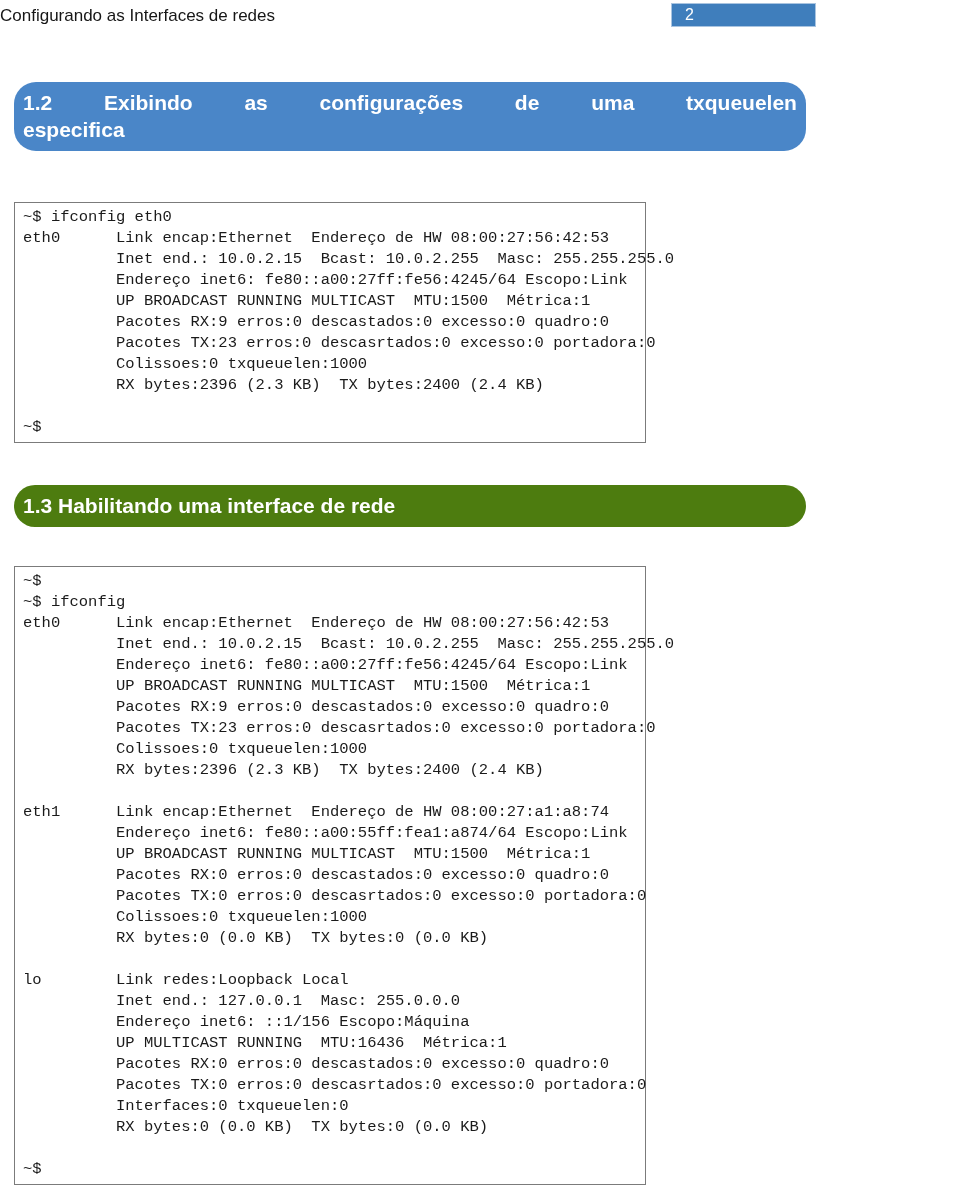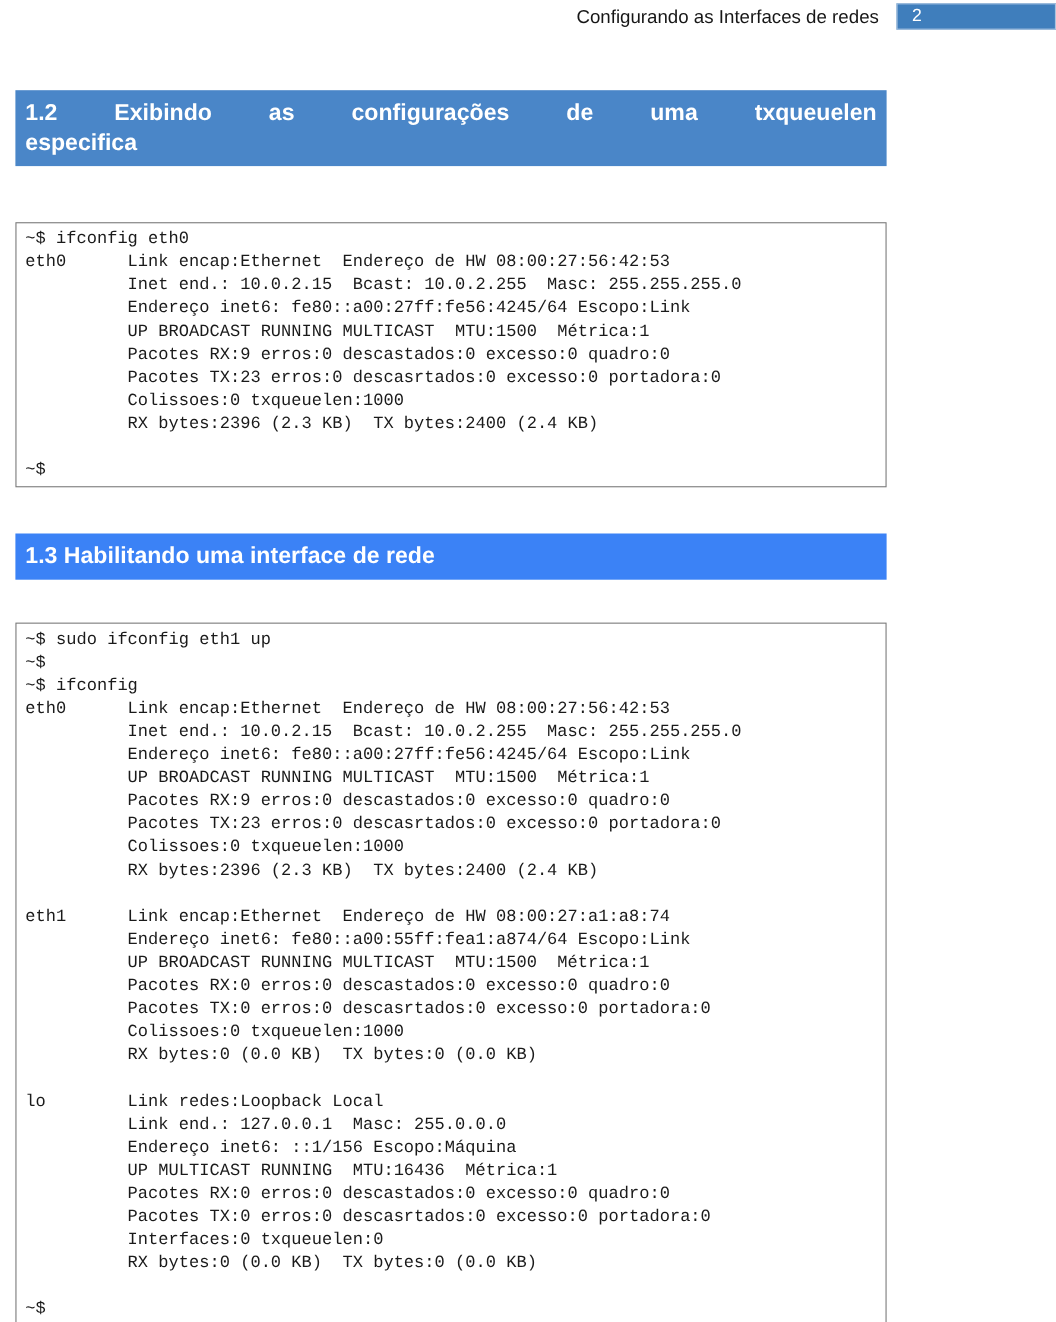--- a/index.html
+++ b/index.html
@@ -15,25 +15,25 @@
     font-family: "Liberation Sans", sans-serif;
     color: #000000;
     overflow: hidden;
   }
 
   
   .page-header {
     position: absolute;
     top: 0;
     left: 0;
-    width: 960px;
+    width: 816px;
     height: 36px;
     display: flex;
     align-items: flex-start;
-    justify-content: flex-end;
+    justify-content: space-between;
   }
   .header-title {
     font-family: "Liberation Sans", sans-serif;
     font-size: 17px;
     line-height: 26px;
     color: #161616;
     white-space: nowrap;
     padding-top: 3px;
   }
   .header-pagenum-box {
@@ -60,20 +60,21 @@
     position: absolute;
     left: 14px;
     width: 792px;
     background: #4a86c8;
     color: #ffffff;
     font-family: "Liberation Sans", sans-serif;
     font-weight: bold;
     font-size: 21px;
     box-sizing: border-box;
     padding: 7px 9px 8px 9px;
+    border-radius: 22px;
   }
   .section-heading .line {
     display: block;
     line-height: 27px;
     white-space: nowrap;
   }
   .section-heading .line.justified {
     display: flex;
     justify-content: space-between;
   }
@@ -81,21 +82,21 @@
     display: inline-block;
   }
 
   #heading-1-2 { top: 82px; }
   #heading-1-3 { top: 485px; }
 
   
   .code-box {
     position: absolute;
     left: 14px;
-    width: 792px;
+    width: 632px;
     background: #ffffff;
     border: 1px solid #7b7b7b;
     box-sizing: border-box;
     padding: 4px 12px 4px 8px;
   }
   #code-box-1 { top: 202px; }
   #code-box-2 { top: 566px; }
 
   .code-line {
     font-family: "Liberation Mono", monospace;
@@ -139,47 +140,46 @@
     <div class="code-line">          Endereço inet6: fe80::a00:27ff:fe56:4245/64 Escopo:Link</div>
     <div class="code-line">          UP BROADCAST RUNNING MULTICAST  MTU:1500  Métrica:1</div>
     <div class="code-line">          Pacotes RX:9 erros:0 descastados:0 excesso:0 quadro:0</div>
     <div class="code-line">          Pacotes TX:23 erros:0 descasrtados:0 excesso:0 portadora:0</div>
     <div class="code-line">          Colissoes:0 txqueuelen:1000</div>
     <div class="code-line">          RX bytes:2396 (2.3 KB)  TX bytes:2400 (2.4 KB)</div>
     <div class="code-line blank">&nbsp;</div>
     <div class="code-line">~$</div>
   </div>
 
-<div class="section-heading" id="heading-1-3" style="background: #3b82f6;">
+<div class="section-heading" id="heading-1-3" style="background: #4d7c0f;">
     <span class="line">1.3 Habilitando uma interface de rede</span>
   </div>
 
 <div class="code-box" id="code-box-2">
-    <div class="code-line">~$ sudo ifconfig eth1 up</div>
     <div class="code-line">~$</div>
     <div class="code-line">~$ ifconfig</div>
     <div class="code-line">eth0      Link encap:Ethernet  Endereço de HW 08:00:27:56:42:53</div>
     <div class="code-line">          Inet end.: 10.0.2.15  Bcast: 10.0.2.255  Masc: 255.255.255.0</div>
     <div class="code-line">          Endereço inet6: fe80::a00:27ff:fe56:4245/64 Escopo:Link</div>
     <div class="code-line">          UP BROADCAST RUNNING MULTICAST  MTU:1500  Métrica:1</div>
     <div class="code-line">          Pacotes RX:9 erros:0 descastados:0 excesso:0 quadro:0</div>
     <div class="code-line">          Pacotes TX:23 erros:0 descasrtados:0 excesso:0 portadora:0</div>
     <div class="code-line">          Colissoes:0 txqueuelen:1000</div>
     <div class="code-line">          RX bytes:2396 (2.3 KB)  TX bytes:2400 (2.4 KB)</div>
     <div class="code-line blank">&nbsp;</div>
     <div class="code-line">eth1      Link encap:Ethernet  Endereço de HW 08:00:27:a1:a8:74</div>
     <div class="code-line">          Endereço inet6: fe80::a00:55ff:fea1:a874/64 Escopo:Link</div>
     <div class="code-line">          UP BROADCAST RUNNING MULTICAST  MTU:1500  Métrica:1</div>
     <div class="code-line">          Pacotes RX:0 erros:0 descastados:0 excesso:0 quadro:0</div>
     <div class="code-line">          Pacotes TX:0 erros:0 descasrtados:0 excesso:0 portadora:0</div>
     <div class="code-line">          Colissoes:0 txqueuelen:1000</div>
     <div class="code-line">          RX bytes:0 (0.0 KB)  TX bytes:0 (0.0 KB)</div>
     <div class="code-line blank">&nbsp;</div>
     <div class="code-line">lo        Link redes:Loopback Local</div>
-    <div class="code-line">          Link end.: 127.0.0.1  Masc: 255.0.0.0</div>
+    <div class="code-line">          Inet end.: 127.0.0.1  Masc: 255.0.0.0</div>
     <div class="code-line">          Endereço inet6: ::1/156 Escopo:Máquina</div>
     <div class="code-line">          UP MULTICAST RUNNING  MTU:16436  Métrica:1</div>
     <div class="code-line">          Pacotes RX:0 erros:0 descastados:0 excesso:0 quadro:0</div>
     <div class="code-line">          Pacotes TX:0 erros:0 descasrtados:0 excesso:0 portadora:0</div>
     <div class="code-line">          Interfaces:0 txqueuelen:0</div>
     <div class="code-line">          RX bytes:0 (0.0 KB)  TX bytes:0 (0.0 KB)</div>
     <div class="code-line blank">&nbsp;</div>
     <div class="code-line">~$</div>
   </div>
 

